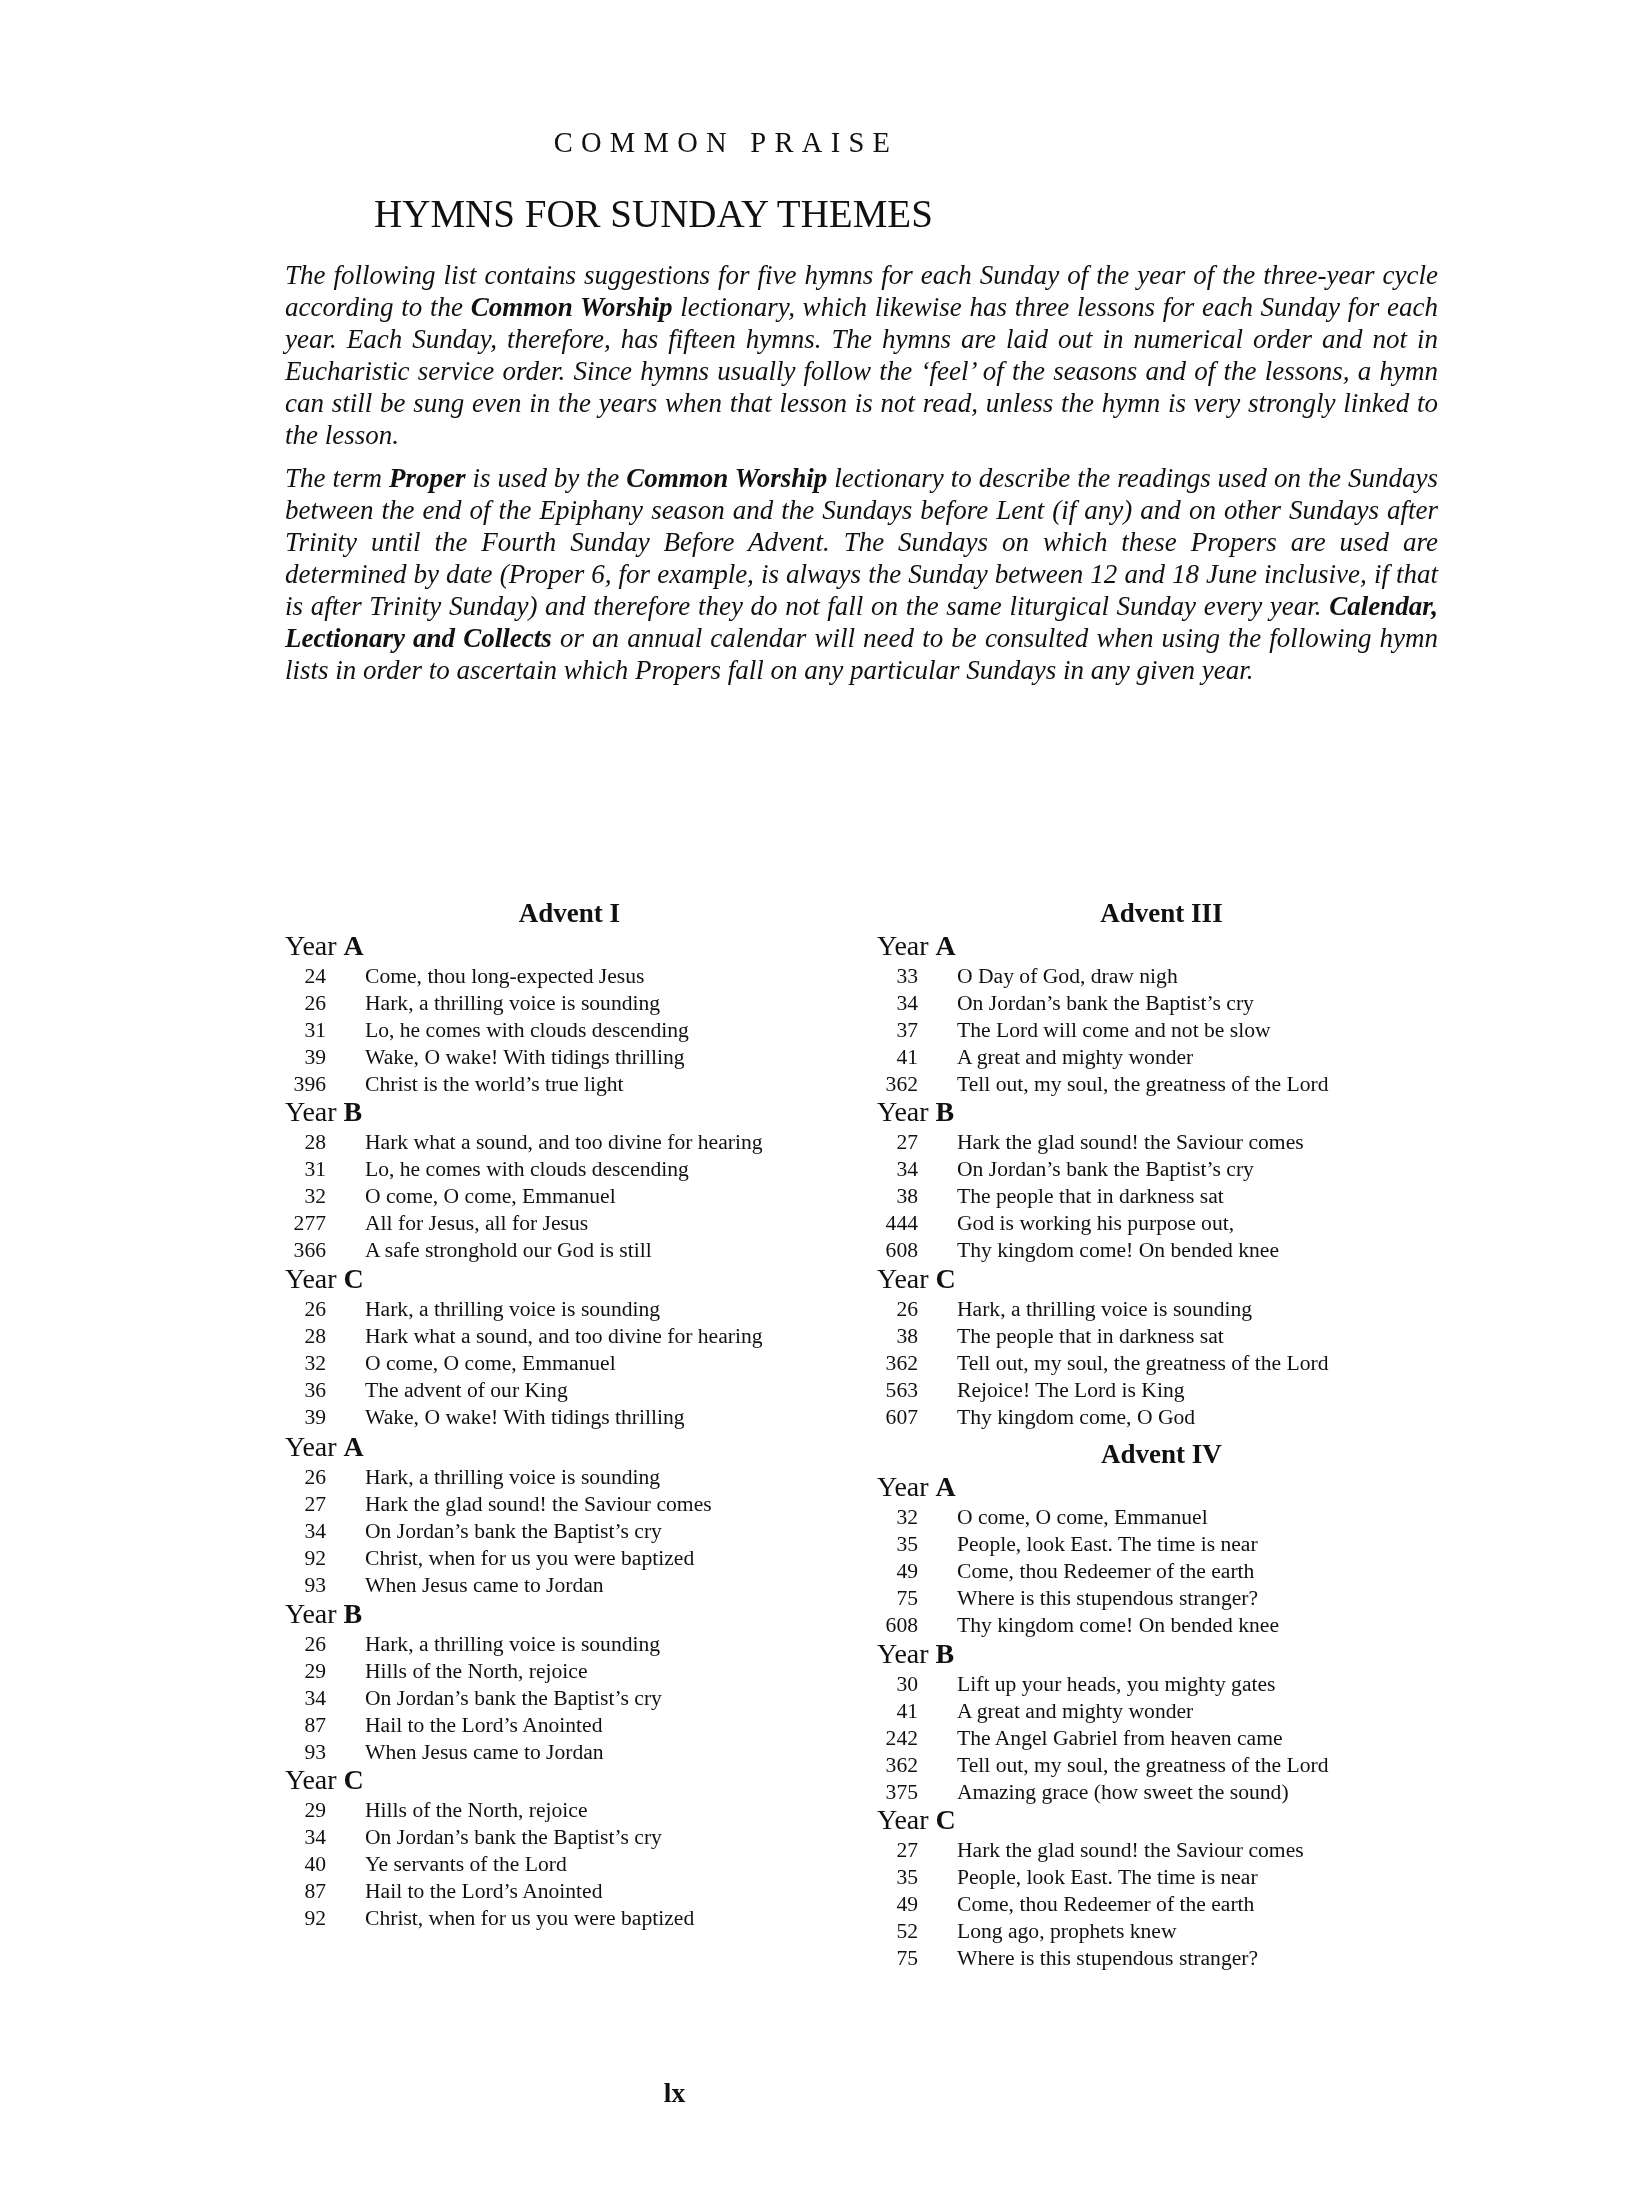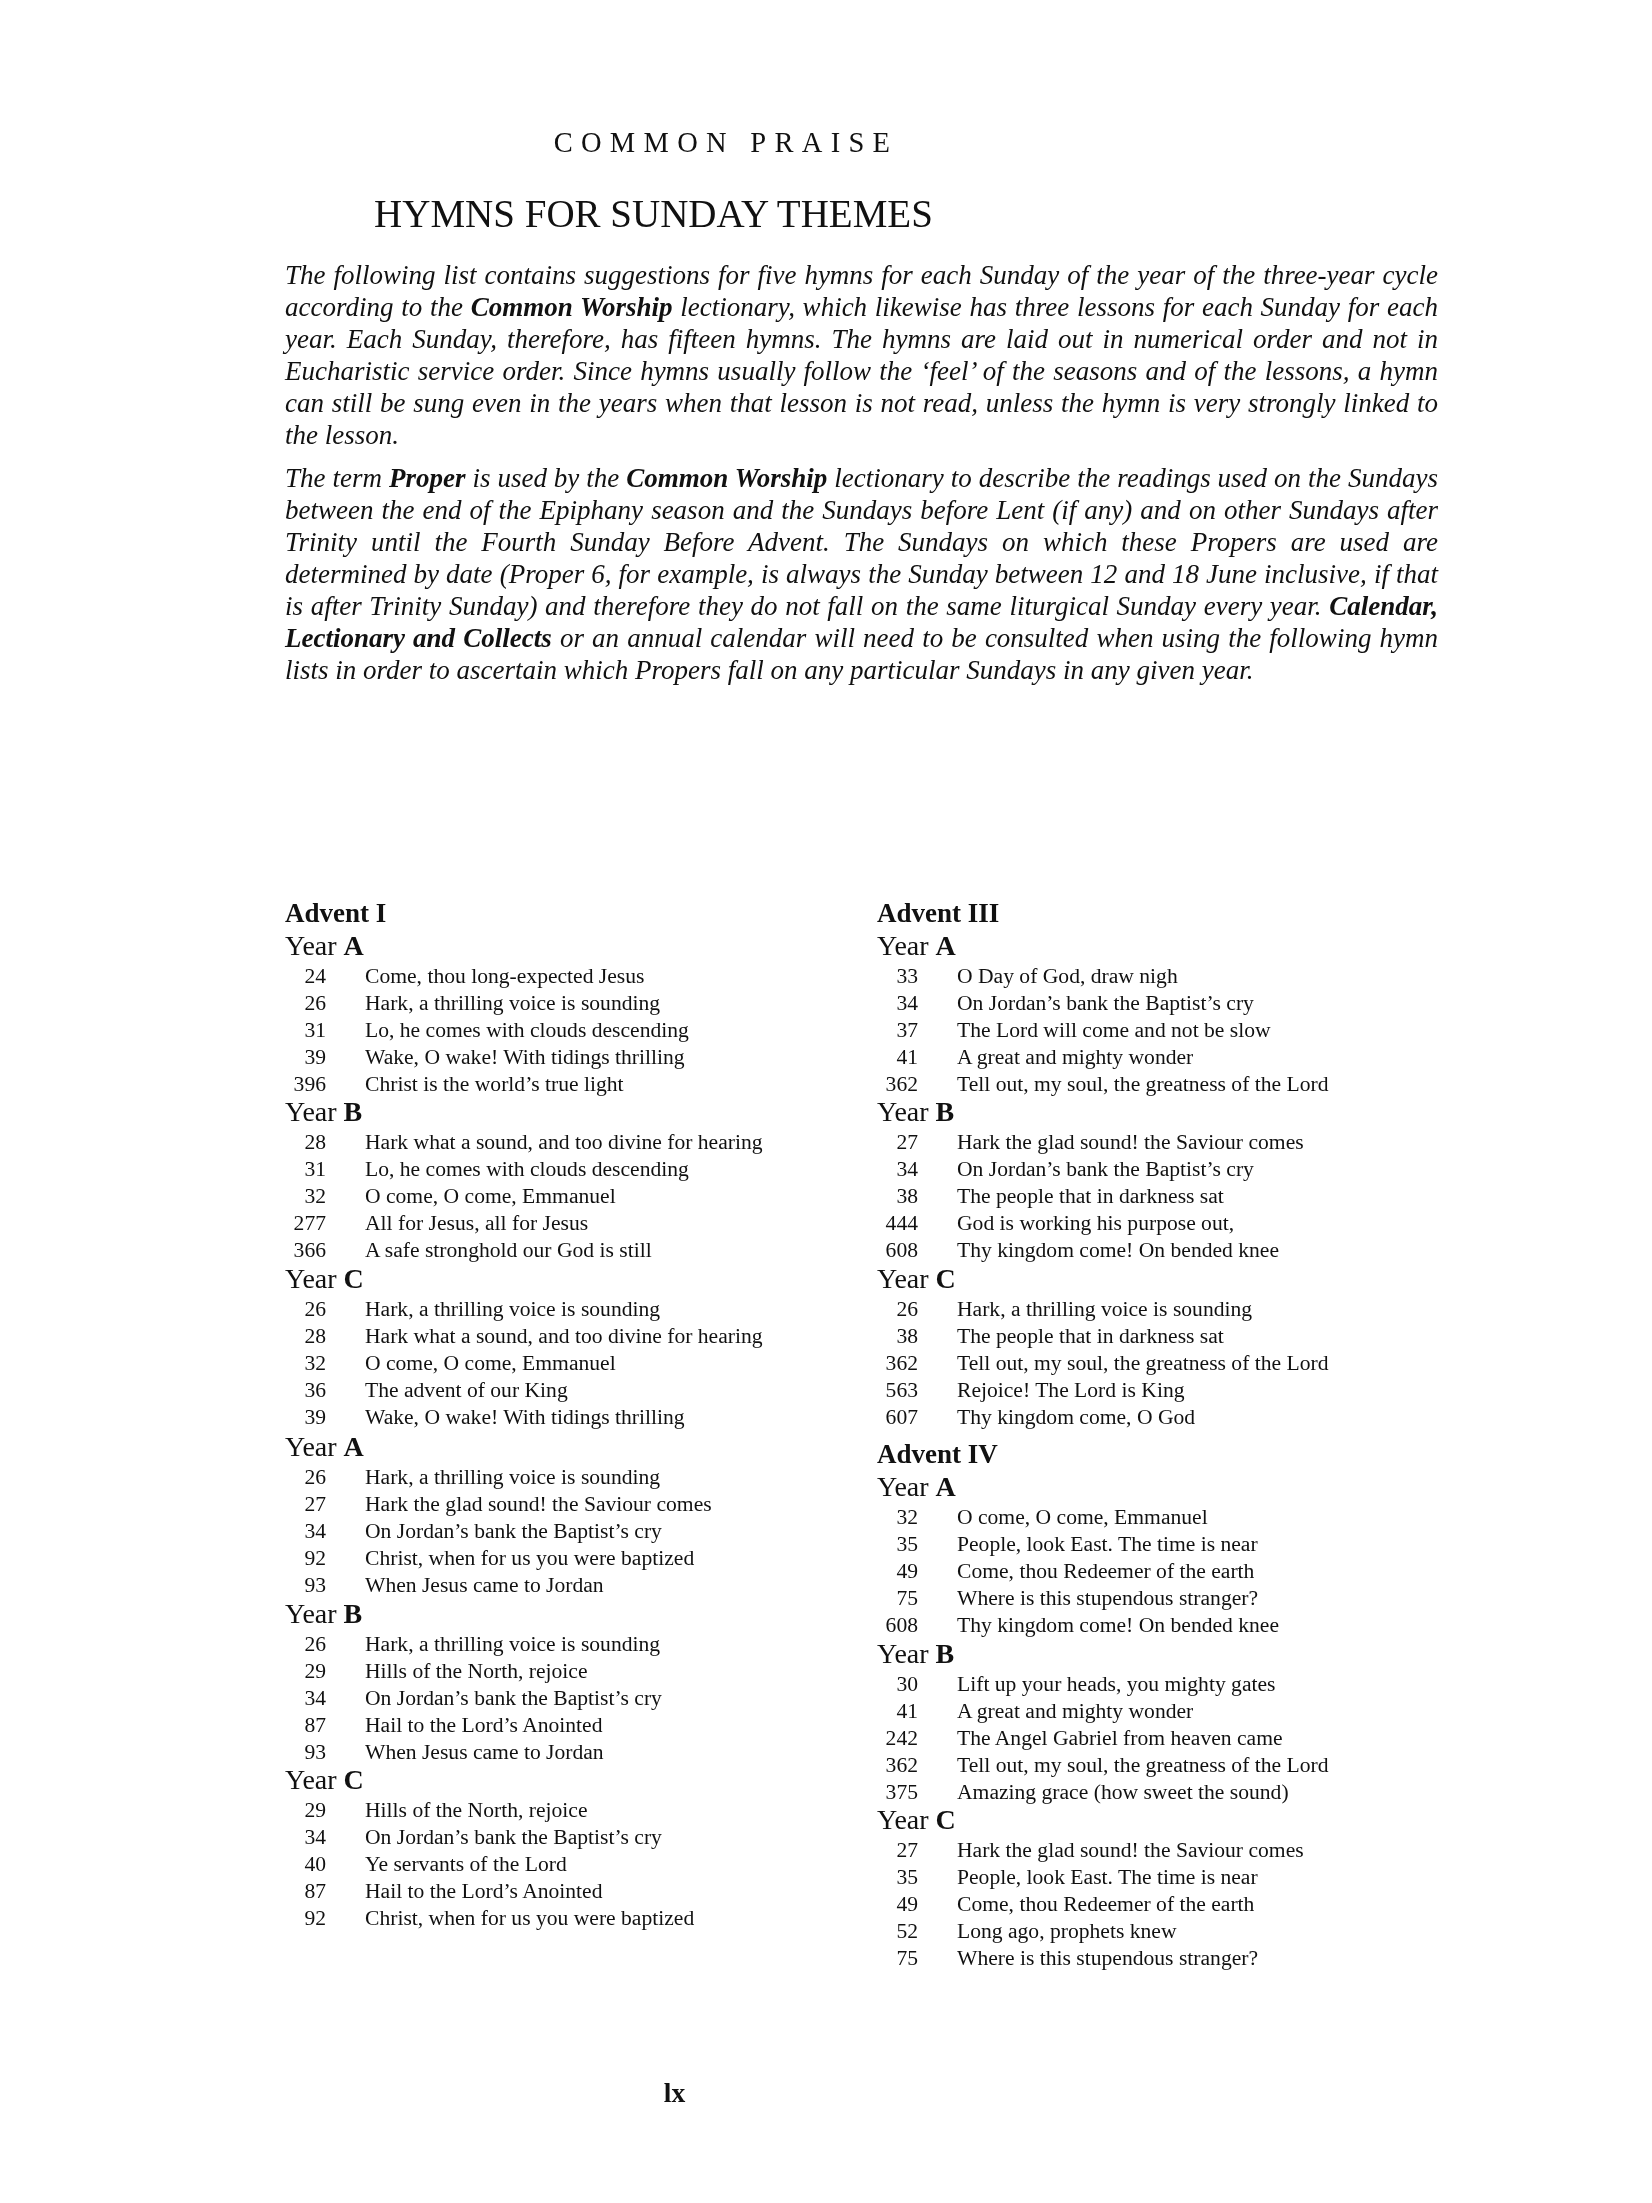--- a/index.html
+++ b/index.html
@@ -5,21 +5,21 @@
   html, body { margin:0; padding:0; background:#ffffff; }
   body { width:1653px; height:2204px; position:relative; overflow:hidden; color:#111; font-family:"Liberation Serif", "DejaVu Serif", serif; }
   .running-head { position:absolute; top:127px; left:0; width:1452px; text-align:center; font-size:28.5px; letter-spacing:8.3px; }
   .title { position:absolute; top:191px; left:0; width:1307px; text-align:center; font-size:39px; }
   .intro { position:absolute; top:259px; left:285px; width:1153px; font-style:italic; font-size:27px; line-height:32px; text-align:justify; }
   .intro p { margin:0 0 11px 0; }
   .intro b { font-style:italic; font-weight:bold; }
   .col { position:absolute; top:893px; width:569px; }
   .col.left { left:285px; }
   .col.right { left:877px; }
-  .season-h { font-weight:bold; font-size:27px; margin:0; height:40px; line-height:40px; }
+  .season-h { font-weight:bold; font-size:27px; margin:0; height:40px; line-height:40px;text-align:center; }
   .year-h { font-size:28px; height:26px; line-height:26px; margin:0 0 3.7px 0; }
   .year-h b { font-weight:bold; }
   .row { display:flex; font-size:21.6px; height:27px; line-height:27px; }
   .num { width:41px; text-align:right; flex:none; }
   .txt { margin-left:39px; white-space:nowrap; }
   .cont { padding-left:20px; }
   .group { margin-bottom:1.8px; }
   .season { margin-bottom:3.7px; }
   .pagenum { position:absolute; top:2077px; left:0; width:1349px; text-align:center; font-size:27.5px; font-weight:bold; }
 </style>

